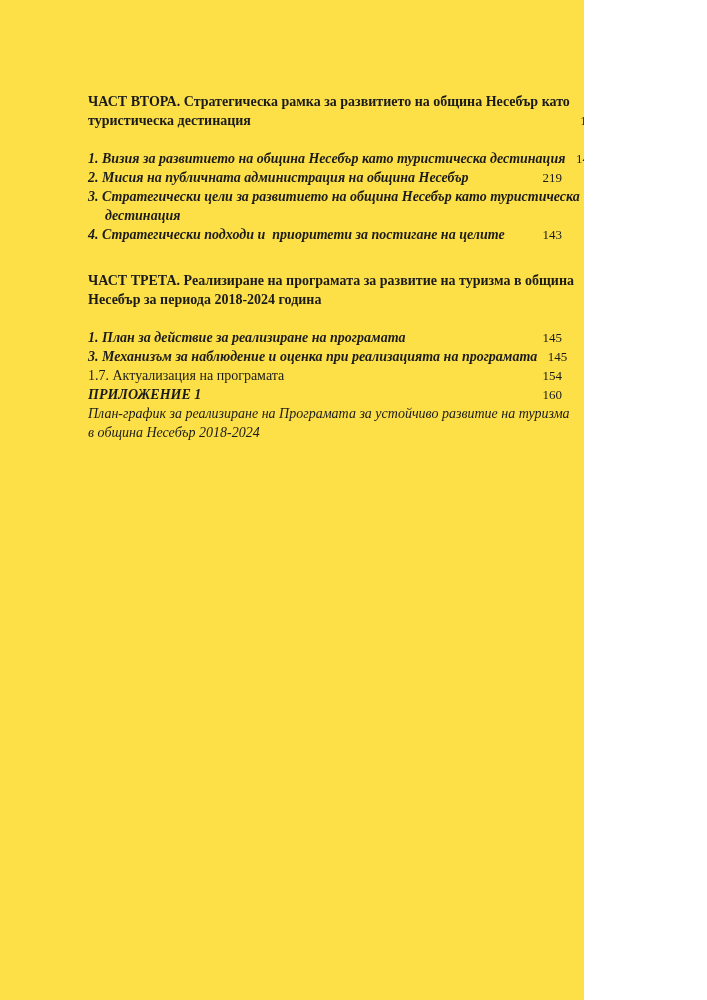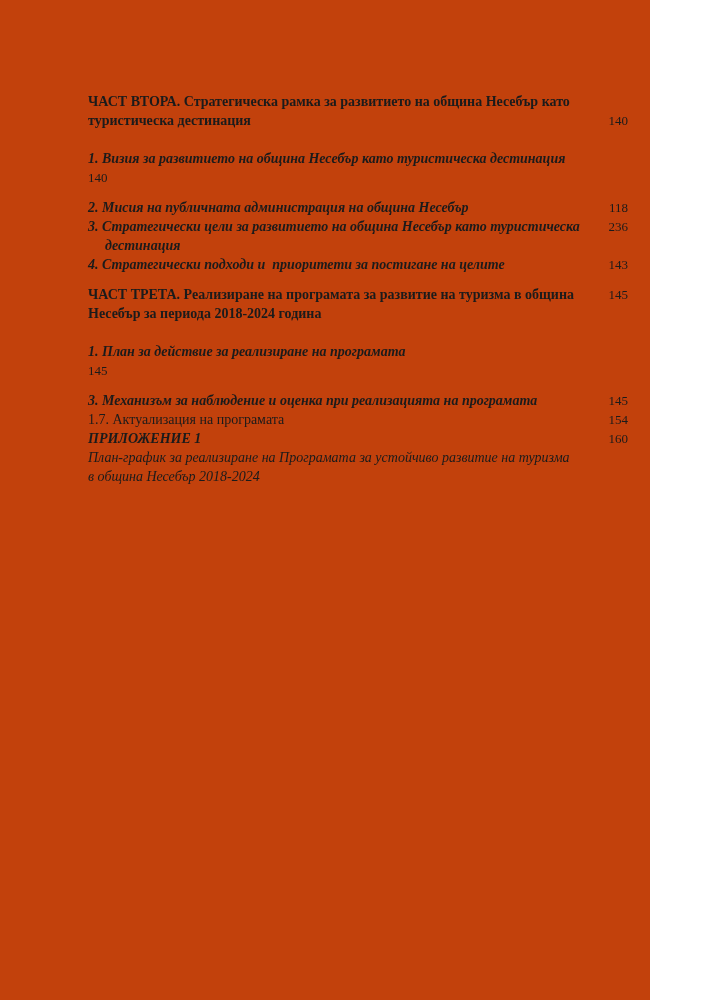--- a/index.html
+++ b/index.html
@@ -2,23 +2,23 @@
 <html><head>
 <meta charset="utf-8">
 <style>
   html, body {
     margin: 0;
     padding: 0;
     background: #ffffff;
   }
   .page {
     position: relative;
-    width: 650px;
+    width: 584px;
     height: 1000px;
-    background: #c2410c;
+    background: #fde047;
     box-sizing: border-box;
     padding: 92px 22px 0 88px;
     font-family: "Liberation Serif", "DejaVu Serif", serif;
     color: #1b1b1b;
     overflow: hidden;
   }
   .toc { width: 100%; }
   .row {
     display: flex;
     align-items: flex-start;
@@ -45,41 +45,41 @@
   .row--item-sub .cell-text { font-weight: 400; font-style: normal; }
   .row--appendix-heading .cell-text { font-weight: 700; font-style: italic; }
   .row--appendix-subtitle .cell-text { font-weight: 400; font-style: italic; }
 
   
   .hang .cell-text {
     padding-left: 17px;
     text-indent: -17px;
   }
 
-  .gap-above { margin-top: 19px; flex-direction: column; }      
-  .part-gap { margin-top: 11px; }       
+  .gap-above { margin-top: 19px; }      
+  .part-gap { margin-top: 27px; }       
   .appendix-gap { }   
 </style>
 </head>
 <body>
 
 <div class="page">
   <div class="toc" id="toc">
       <div class="row row--part-heading">
         <div class="cell-text">ЧАСТ ВТОРА. Стратегическа рамка за развитието на община Несебър като
 туристическа дестинация</div>
         <div class="cell-page valign-bottom">140</div>
       </div>
       <div class="row row--item-main gap-above">
         <div class="cell-text">1. Визия за развитието на община Несебър като туристическа дестинация</div>
         <div class="cell-page">140</div>
       </div>
       <div class="row row--item-main">
         <div class="cell-text">2. Мисия на публичната администрация на община Несебър</div>
-        <div class="cell-page">118</div>
+        <div class="cell-page">219</div>
       </div>
       <div class="row row--item-main hang">
         <div class="cell-text">3. Стратегически цели за развитието на община Несебър като туристическа
 дестинация</div>
         <div class="cell-page">236</div>
       </div>
       <div class="row row--item-main">
         <div class="cell-text">4. Стратегически подходи и  приоритети за постигане на целите</div>
         <div class="cell-page">143</div>
       </div>

